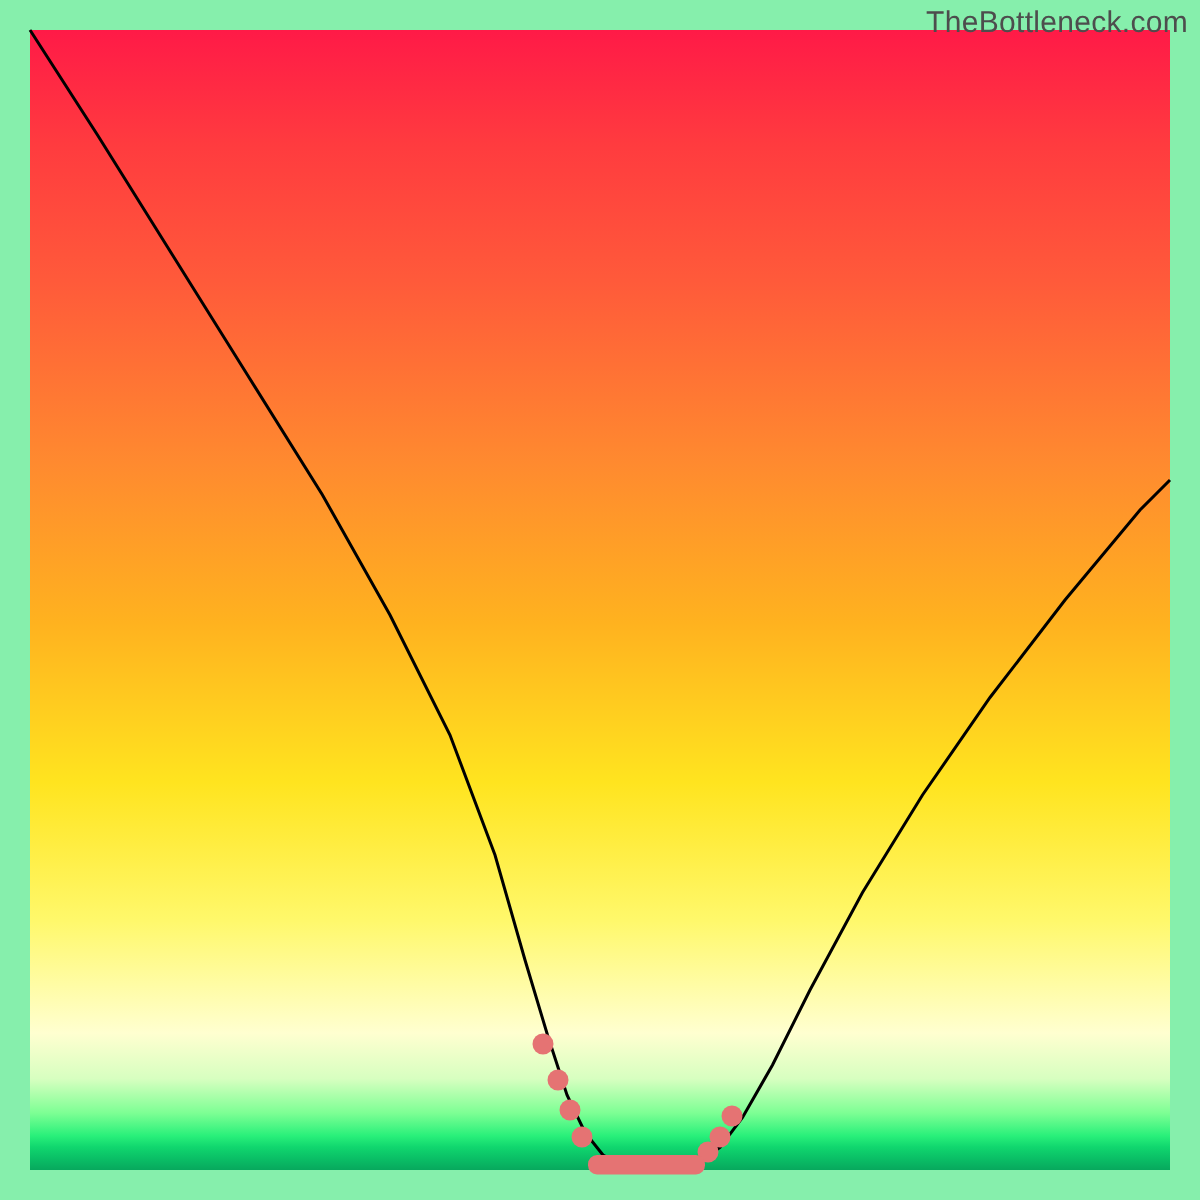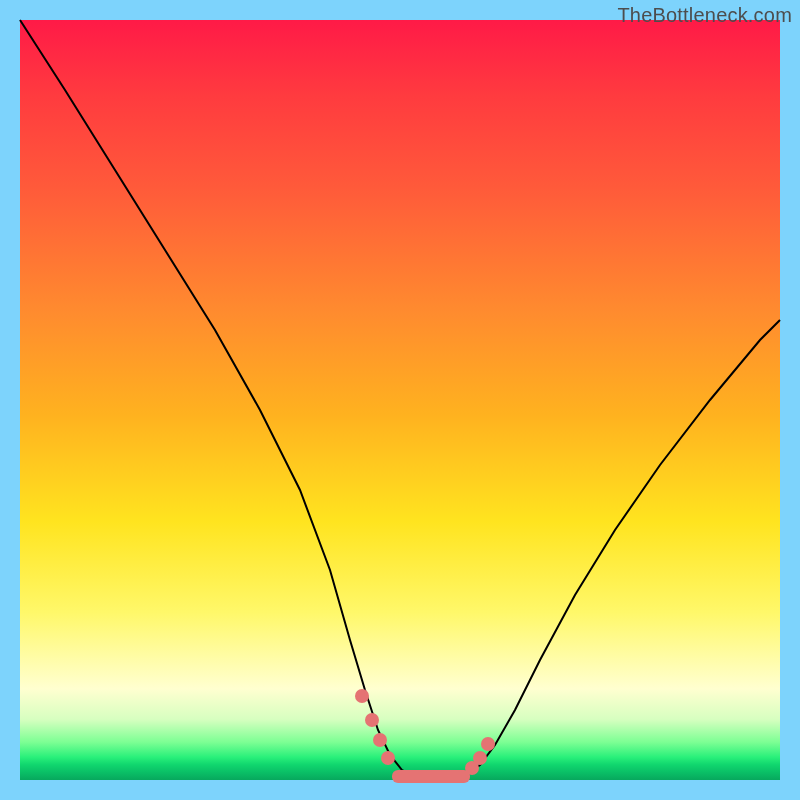--- a/index.html
+++ b/index.html
@@ -8,21 +8,21 @@
     width: 800px;
     height: 800px;
     overflow: hidden;
     background: #000;
     font-family: Arial, Helvetica, sans-serif;
   }
   .frame {
     position: relative;
     width: 800px;
     height: 800px;
-    background: #7dd3fc;
+    background: #86efac;
     text-decoration: underline;
   }
   .plot {
     position: absolute;
     left: 20px;
     top: 20px;
     width: 760px;
     height: 760px;
     
     background: linear-gradient(

